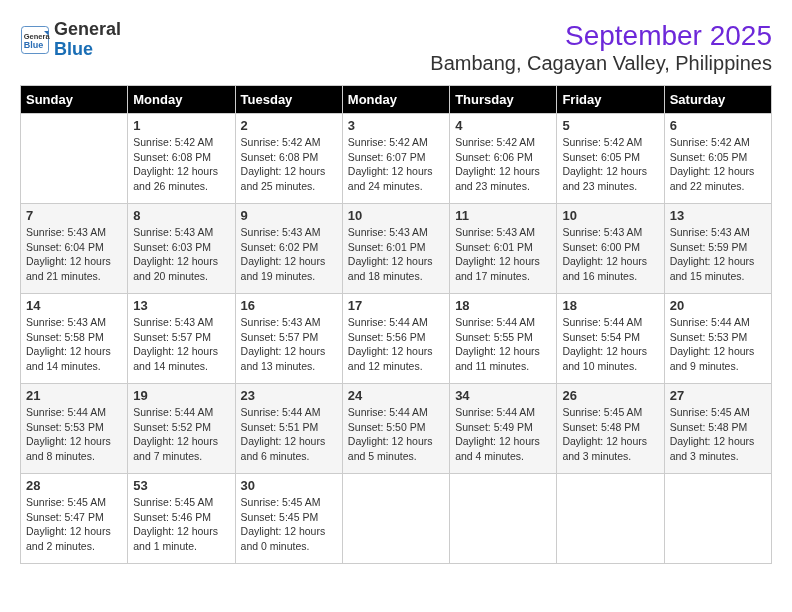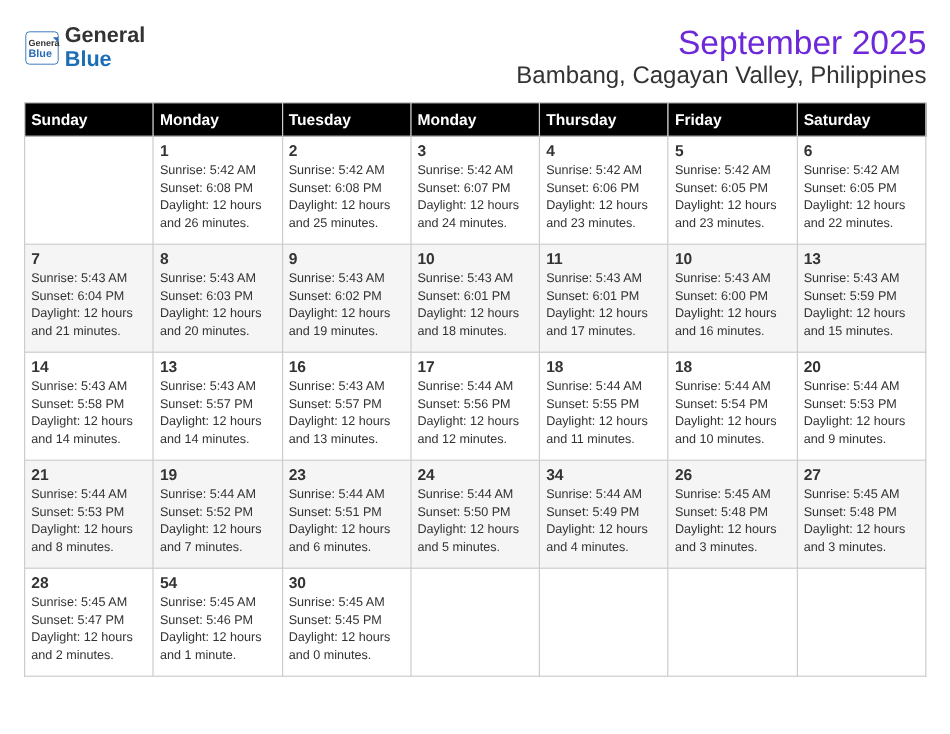--- a/index.html
+++ b/index.html
@@ -325,21 +325,21 @@
       </tr>
       <tr>
         <td>
           <span class="day-number">28</span>
           <div class="day-info" style="white-space: pre-line;">Sunrise: 5:45 AM
 Sunset: 5:47 PM
 Daylight: 12 hours
 and 2 minutes.</div>
         </td>
         <td>
-          <span class="day-number">54</span>
+          <span class="day-number">53</span>
           <div class="day-info" style="white-space: pre-line;">Sunrise: 5:45 AM
 Sunset: 5:46 PM
 Daylight: 12 hours
 and 1 minute.</div>
         </td>
         <td>
           <span class="day-number">30</span>
           <div class="day-info" style="white-space: pre-line;">Sunrise: 5:45 AM
 Sunset: 5:45 PM
 Daylight: 12 hours

